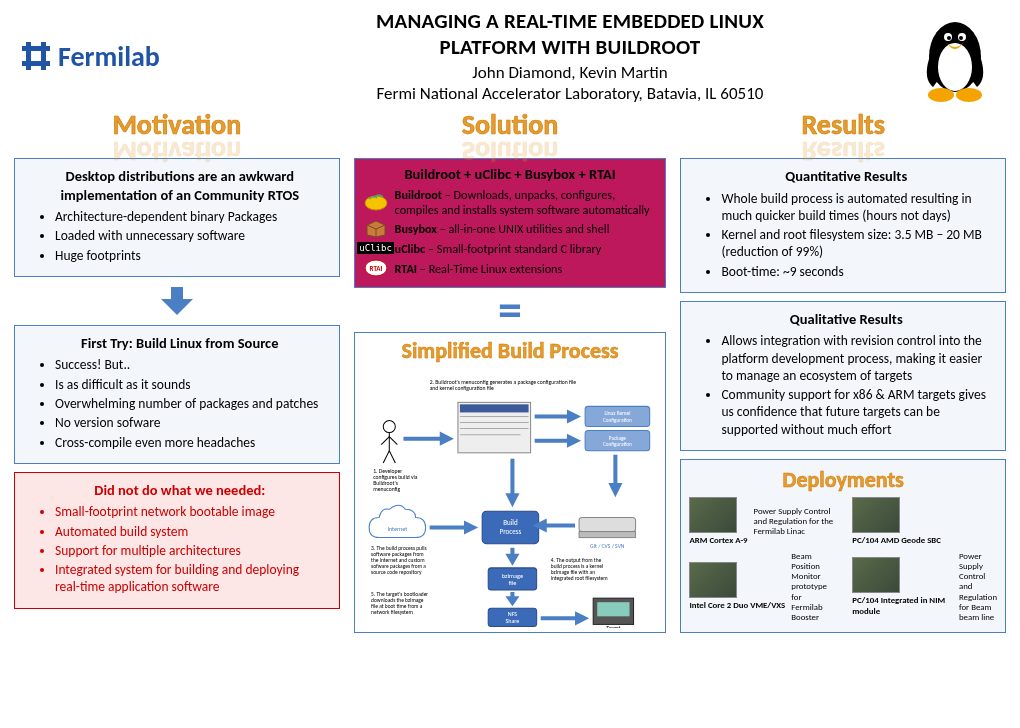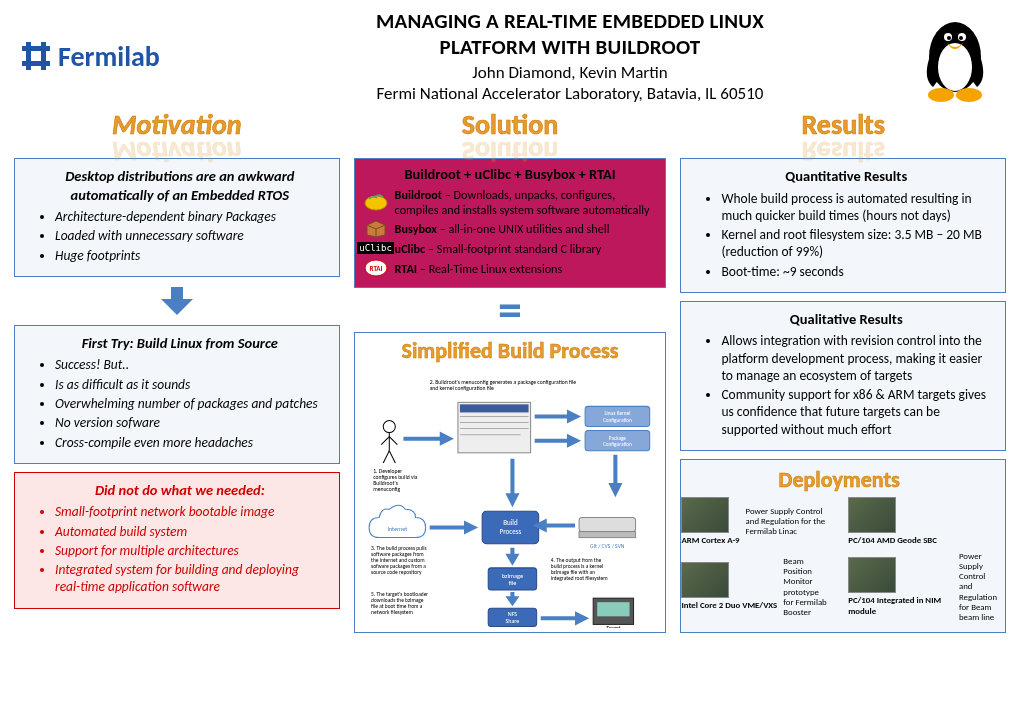--- a/index.html
+++ b/index.html
@@ -43,21 +43,21 @@
   .tux { width: 90px; display:flex; justify-content:center; }
   .tux svg { width: 80px; height: 95px; }
 
   .columns {
     display: flex;
     gap: 14px;
     padding: 0 14px 10px 14px;
     margin-top: 2px;
   }
   .col { flex: 1; display:flex; flex-direction:column; gap:8px; }
-  .col-left { flex: 1.02; font-style: italic; }
+  .col-left { flex: 1.02; }
   .col-mid  { flex: 0.98; }
   .col-right{ flex: 1.02; }
 
   .section-title {
     text-align: center;
     font-size: 28px;
     font-weight: bold;
     color: #e69b2e;
     -webkit-text-stroke: 0.6px #cf7a00;
     position: relative;
@@ -135,21 +135,21 @@
     font-weight: bold;
     color: #e69b2e;
     -webkit-text-stroke: 0.5px #cf7a00;
     margin-bottom: 2px;
   }
   .diagram-svg { flex:1; }
 
   .deploy-box {
     border: 1.5px solid #4a7fc4;
     background: #f3f7fc;
-    padding: 6px 8px 8px 0;
+    padding: 6px 8px 8px 8px;
     flex:1;
   }
   .deploy-title {
     text-align:center;
     font-size: 22px;
     font-weight: bold;
     color: #e69b2e;
     -webkit-text-stroke: 0.5px #cf7a00;
     margin-bottom: 4px;
   }
@@ -208,21 +208,21 @@
 <div class="columns">
 
   <div class="col col-left">
     <div class="section-title">
       <span>Motivation</span>
       <div class="reflection">Motivation</div>
     </div>
     <div class="box">
       <h3>
         <span>Desktop distributions are an awkward</span><br>
-        <span>automatically of an Embedded RTOS</span>
+        <span>implementation of an Community RTOS</span>
       </h3>
       <ul>
         <li>Architecture-dependent binary Packages</li>
         <li>Loaded with unnecessary software</li>
         <li>Huge footprints</li>
       </ul>
     </div>
     <div class="arrow-down">
       <svg viewBox="0 0 40 32" width="40" height="32">
           <path d="M14 2 H26 V14 H36 L20 30 L4 14 H14 Z" fill="#4a7fc4"></path>

